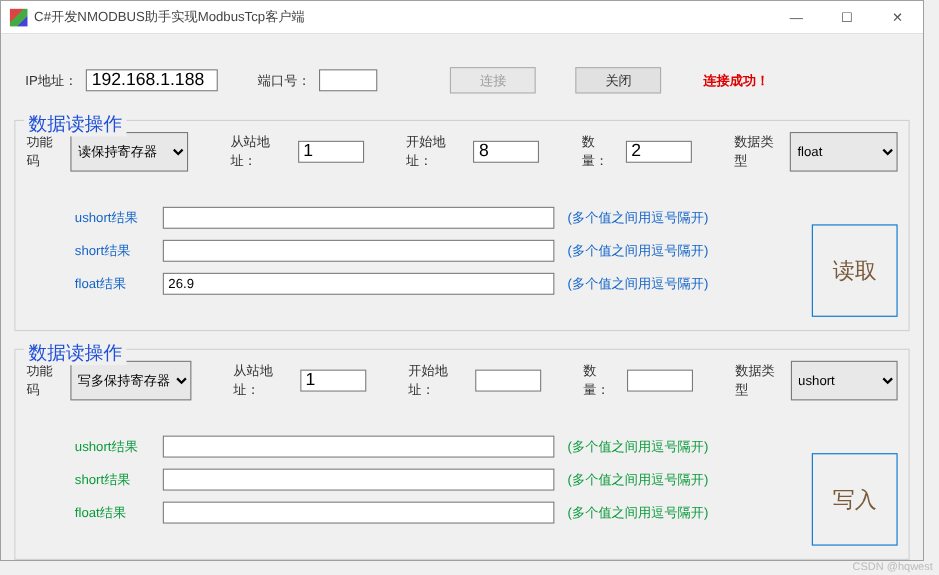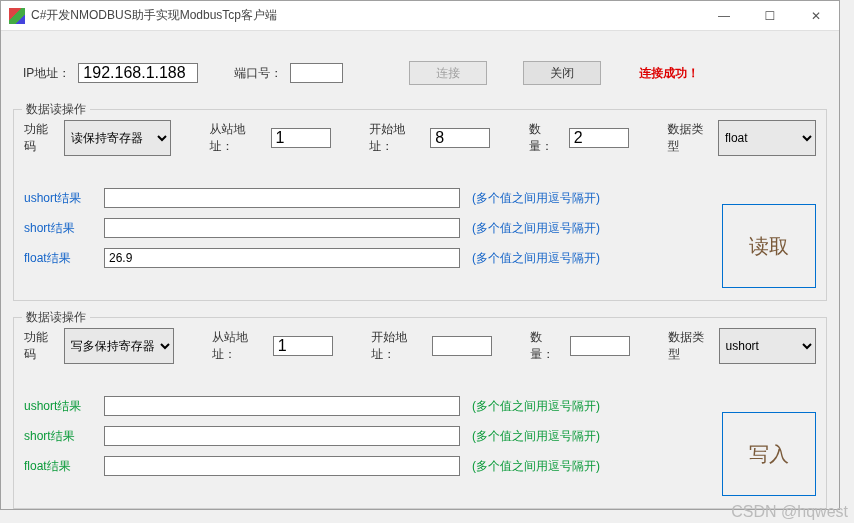--- a/index.html
+++ b/index.html
@@ -82,22 +82,22 @@
       margin: 4px 0 16px 0;
       padding: 10px 10px 12px 10px;
       position: relative;
     }
     .groupbox .legend {
       position: absolute;
       top: -9px;
       left: 8px;
       background: #f0f0f0;
       padding: 0 4px;
-      color: #404040;
-      font-size: 12px;
+      color: #1d4ed8;
+      font-size: 17px;
     }
     .param-row {
       display: flex;
       align-items: center;
       gap: 6px;
       margin-bottom: 12px;
     }
     .param-row .lbl { margin-right: 2px; }
     select.combo {
       border: 1px solid #7a7a7a;
@@ -108,20 +108,21 @@
       font-family: inherit;
       width: 120px;
     }
     .results-wrap {
       display: flex;
       align-items: center;
       gap: 14px;
     }
     .results {
       flex: 1;
+      margin-left: 44px;
     }
     .res-row {
       display: flex;
       align-items: center;
       margin: 10px 0;
       gap: 4px;
     }
     .res-row .rlbl-read { color: #1464c8; width: 76px; text-align: left; }
     .res-row .rlbl-write { color: #0a9a3a; width: 76px; text-align: left; }
     .res-row .rtxt {
@@ -129,36 +130,36 @@
       height: 20px;
       border: 1px solid #7a7a7a;
       background: #fff;
       padding: 1px 4px;
       font-size: 12px;
       font-family: inherit;
     }
     .hint-read { color: #1464c8; margin-left: 8px; }
     .hint-write { color: #0a9a3a; margin-left: 8px; }
     .big-btn {
-      width: 94px;
+      width: 78px;
       height: 84px;
       border: 1px solid #0070d0;
       background: #f0f0f0;
       font-size: 20px;
       color: #7a5a3a;
       font-family: SimSun, serif;
       cursor: pointer;
       margin-top: 36px;
     }
     .watermark {
       position: absolute;
       bottom: 2px;
       right: 6px;
       color: #bbb;
-      font-size: 16px;
+      font-size: 10px;
     }
   </style>
 </head>
 <body>
 
 <div class="window">
   <div class="titlebar">
     <div class="icon"></div>
     <div class="title-text">C#开发NMODBUS助手实现ModbusTcp客户端</div>
     <div class="win-controls">

